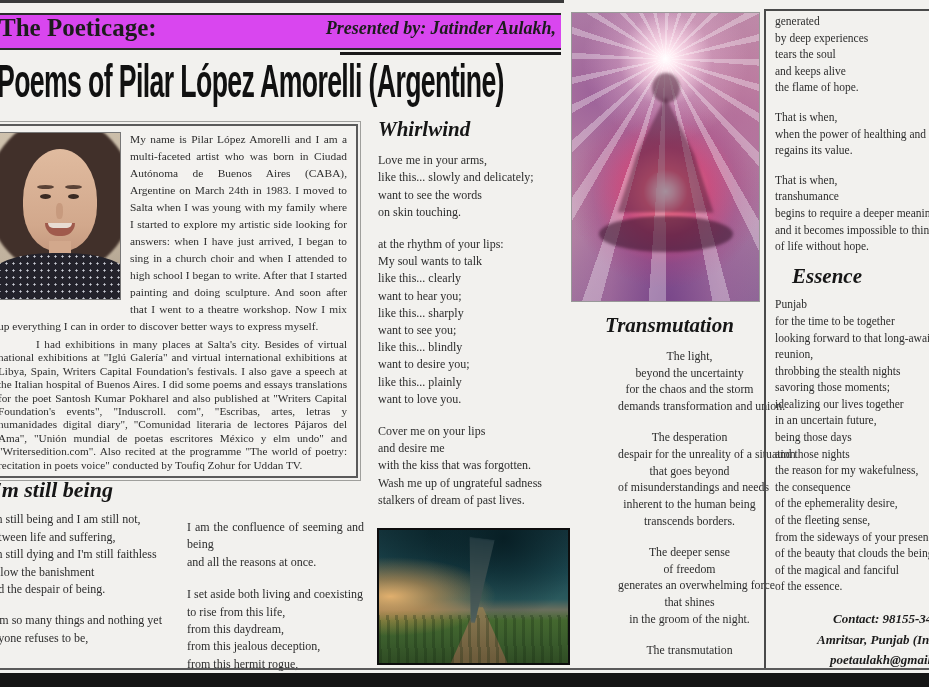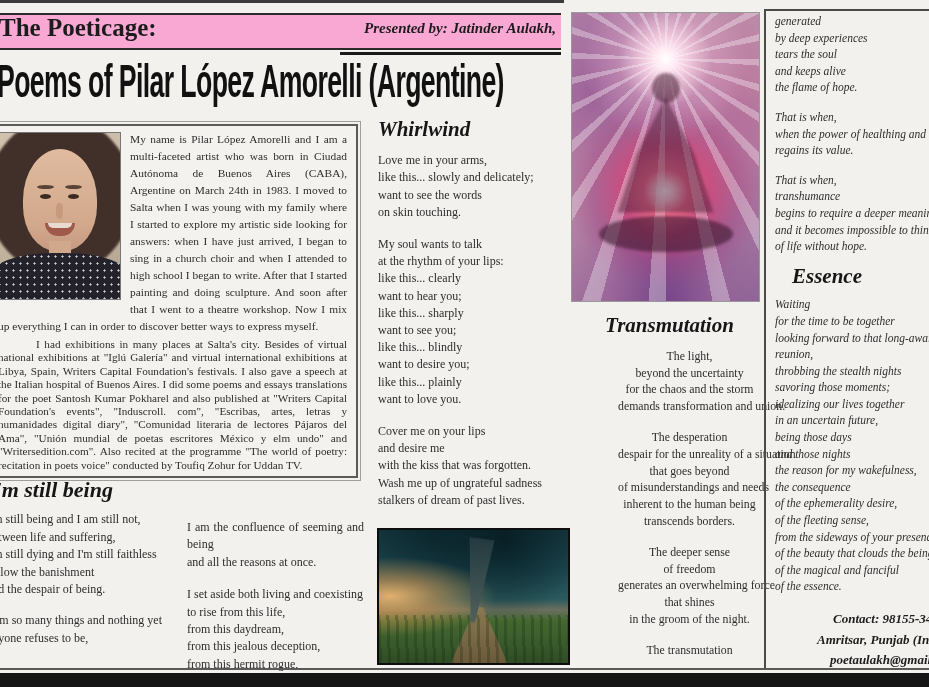--- a/index.html
+++ b/index.html
@@ -7,27 +7,27 @@
     width:929px;height:687px;overflow:hidden;position:relative;
     background:#f2f1ee;
     font-family:"Liberation Serif","DejaVu Serif",serif;
     color:#2d2d2d;
   }
   .abs{position:absolute;}
 
   
   .top-rule-left{left:0;top:8;width:564px;height:3px;background:#3a3a3a;}
   .masthead-bar{
-    left:0;top:13px;width:561px;height:37px;background:#f9a8d4;
+    left:0;top:13px;width:561px;height:37px;background:#d946ef;
     border-top:2px solid #2b2b2b;border-bottom:2px solid #2b2b2b;
     box-sizing:border-box;display:flex;align-items:center;justify-content:space-between;
     padding:0 5px 7px 2px;
   }
   .masthead-title{font-size:25px;font-weight:bold;color:#1c1c1c;margin-left:-3px;}
-  .presented-by{font-size:15px;font-weight:bold;font-style:italic;color:#1c1c1c;margin-left:24px;}
+  .presented-by{font-size:18px;font-weight:bold;font-style:italic;color:#1c1c1c;margin-left:24px;}
   .presented-rule{left:340px;top:52px;width:221px;height:3px;background:#1a1a1a;}
   .headline{
     left:-3px;top:56px;width:570px;margin:0;
     font-family:"Liberation Sans","DejaVu Sans",sans-serif;
     font-size:43px;line-height:50px;font-weight:bold;color:#111;
     letter-spacing:-1px;white-space:nowrap;
     transform:scale(0.62,1.08);transform-origin:0 50%;
   }
 
   
@@ -58,21 +58,21 @@
   .bio-p2{margin:3px 0 0 0;font-size:11.2px;line-height:13.4px;text-align:justify;text-indent:38px;}
 
   
   .poem-title{font-size:21px;font-weight:bold;font-style:italic;color:#161616;margin:0 0 14px 0;}
   .stanza{margin:0 0 15px 0;}
   .pline{white-space:pre;}
   .col-whirlwind{left:378px;top:121px;width:190px;font-size:12px;line-height:17.2px;}
   .col-transmutation{left:578px;top:317px;width:183px;font-size:11.8px;line-height:16.8px;text-align:center;}
   .col-transmutation .stanza{margin-bottom:14px;margin-left:40px;}
   .col-right{left:775px;top:13px;width:153px;font-size:11.5px;line-height:16.6px;}
-  .col-right .stanza{margin-bottom:13px;font-style:italic;}
+  .col-right .stanza{margin-bottom:13px;}
   .essence-title{margin:9px 0 12px 17px;}
 
   .im-left{left:-13px;top:481px;width:192px;font-size:12px;line-height:17.4px;}
   .im-left .poem-title{font-size:22px;margin-bottom:13px;}
   .im-left .stanza{margin-bottom:14px;}
   .im-right{left:187px;top:519px;width:177px;font-size:12px;line-height:17.4px;}
   .im-right .stanza:first-child .pline{white-space:normal;text-align:justify;}
 
   
   .v-rule-right{left:764px;top:9px;width:2px;height:660px;background:#4a4a4a;}
@@ -157,22 +157,22 @@
 <div class="abs col-whirlwind">
   <h2 class="poem-title">Whirlwind</h2>
   <div>
       <div class="stanza">
         <div class="pline">Love me in your arms,</div>
         <div class="pline">like this... slowly and delicately;</div>
         <div class="pline">want to see the words</div>
         <div class="pline">on skin touching.</div>
       </div>
       <div class="stanza">
+        <div class="pline">at the rhythm of your lips:</div>
         <div class="pline">My soul wants to talk</div>
-        <div class="pline">at the rhythm of your lips:</div>
         <div class="pline">like this... clearly</div>
         <div class="pline">want to hear you;</div>
         <div class="pline">like this... sharply</div>
         <div class="pline">want to see you;</div>
         <div class="pline">like this... blindly</div>
         <div class="pline">want to desire you;</div>
         <div class="pline">like this... plainly</div>
         <div class="pline">want to love you.</div>
       </div>
       <div class="stanza">
@@ -249,21 +249,21 @@
         <div class="pline">That is when,</div>
         <div class="pline">transhumance</div>
         <div class="pline">begins to require a deeper meaning</div>
         <div class="pline">and it becomes impossible to think</div>
         <div class="pline">of life without hope.</div>
       </div>
     </div>
   <h2 class="poem-title essence-title">Essence</h2>
   <div>
       <div class="stanza">
-        <div class="pline">Waiting</div>
+        <div class="pline">Punjab</div>
         <div class="pline">for the time to be together</div>
         <div class="pline">looking forward to that long-awaited</div>
         <div class="pline">reunion,</div>
         <div class="pline">throbbing the stealth nights</div>
         <div class="pline">savoring those moments;</div>
         <div class="pline">idealizing our lives together</div>
         <div class="pline">in an uncertain future,</div>
         <div class="pline">being those days</div>
         <div class="pline">and those nights</div>
         <div class="pline">the reason for my wakefulness,</div>

